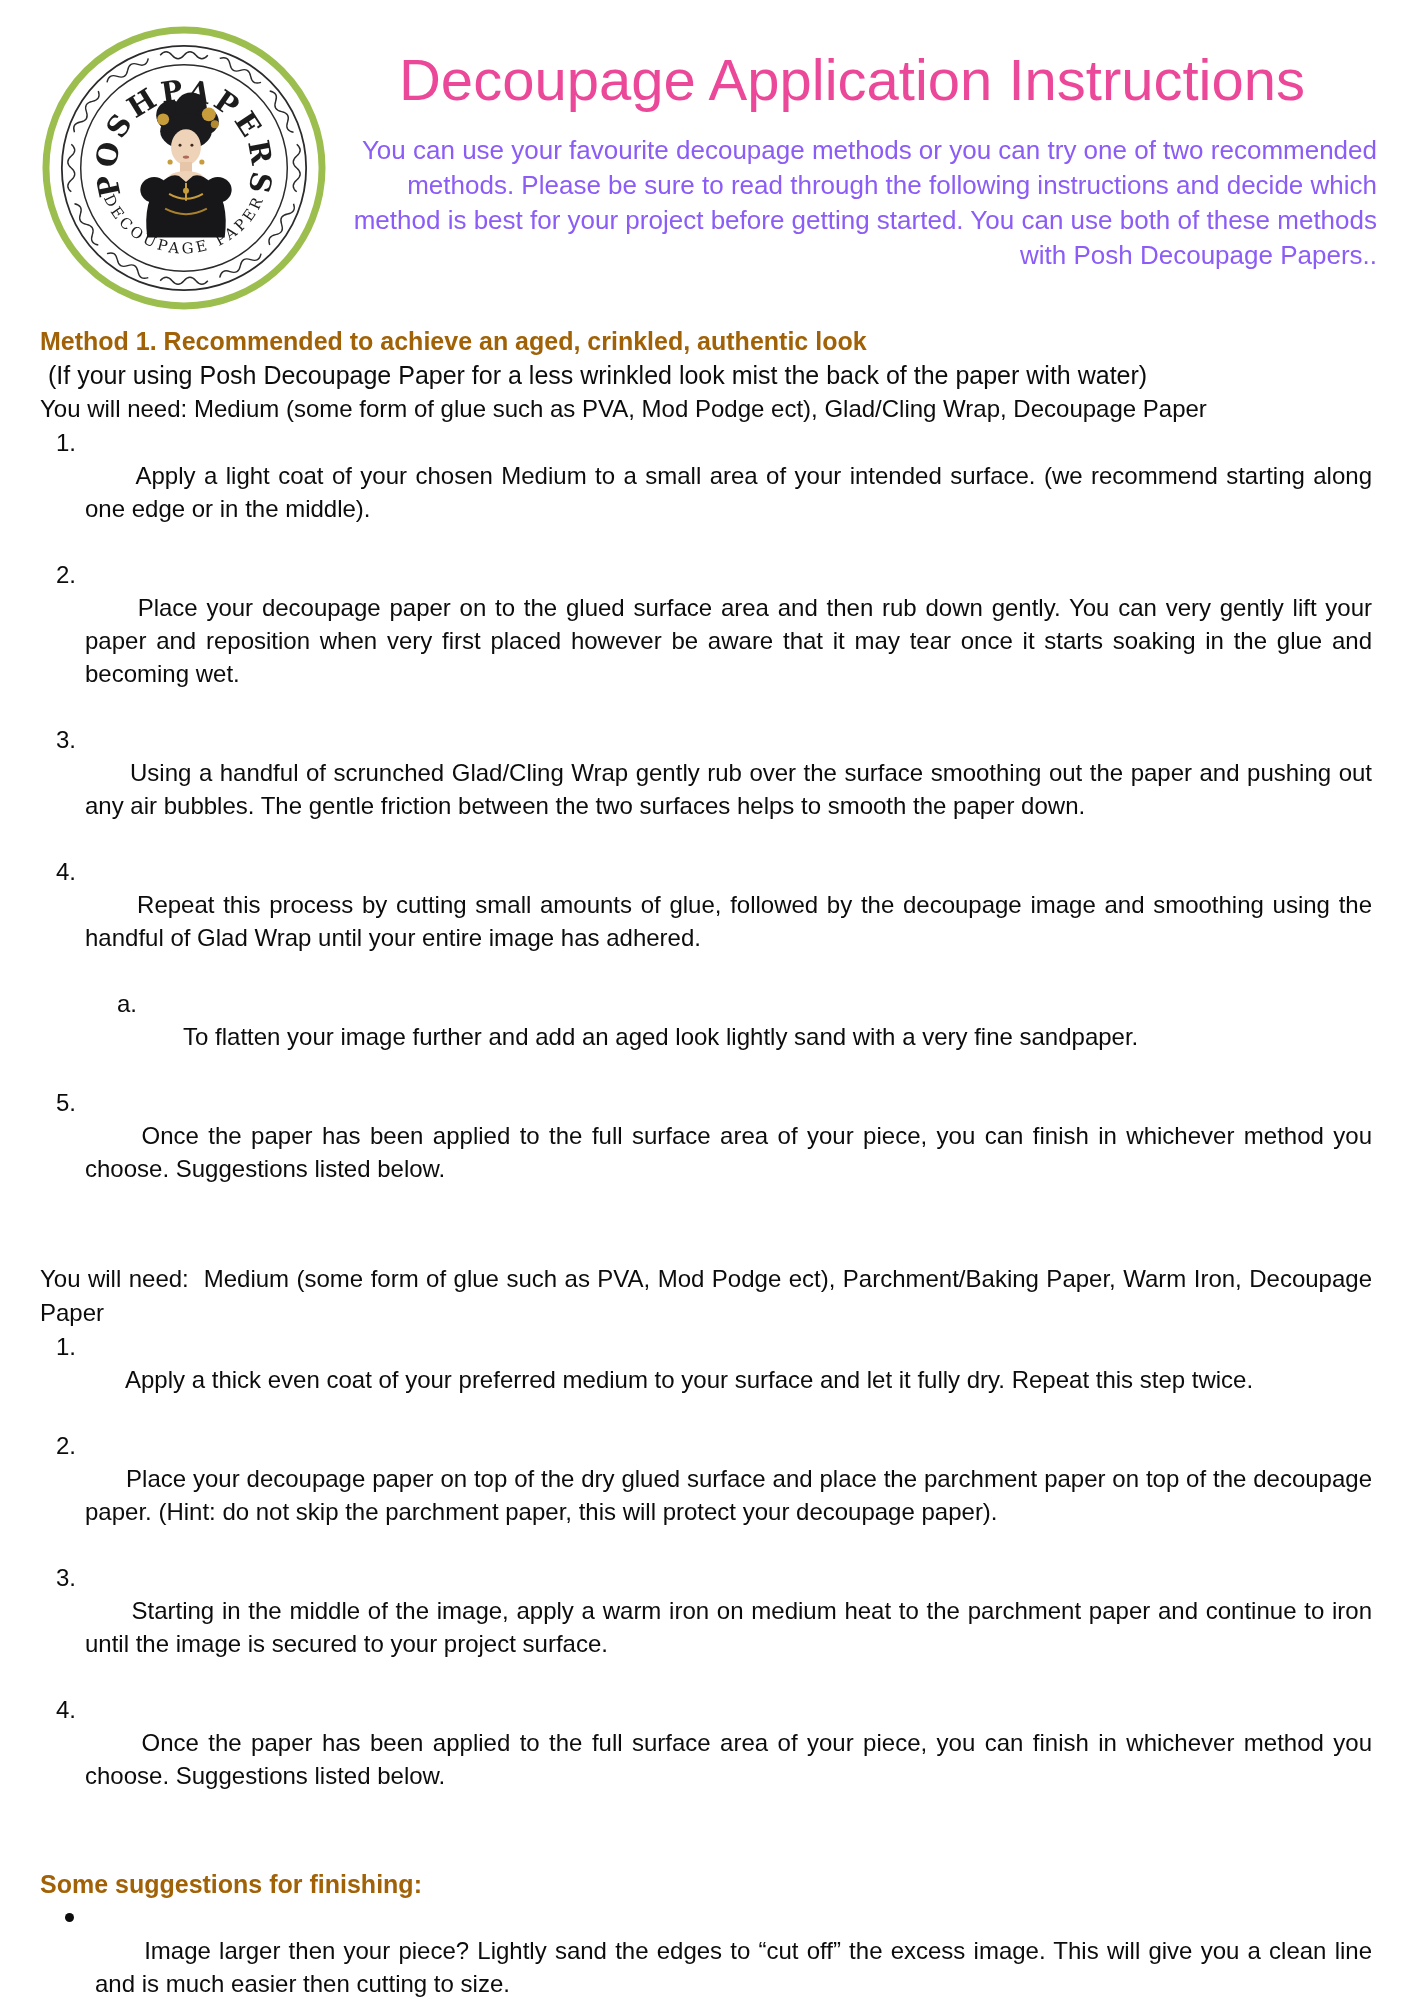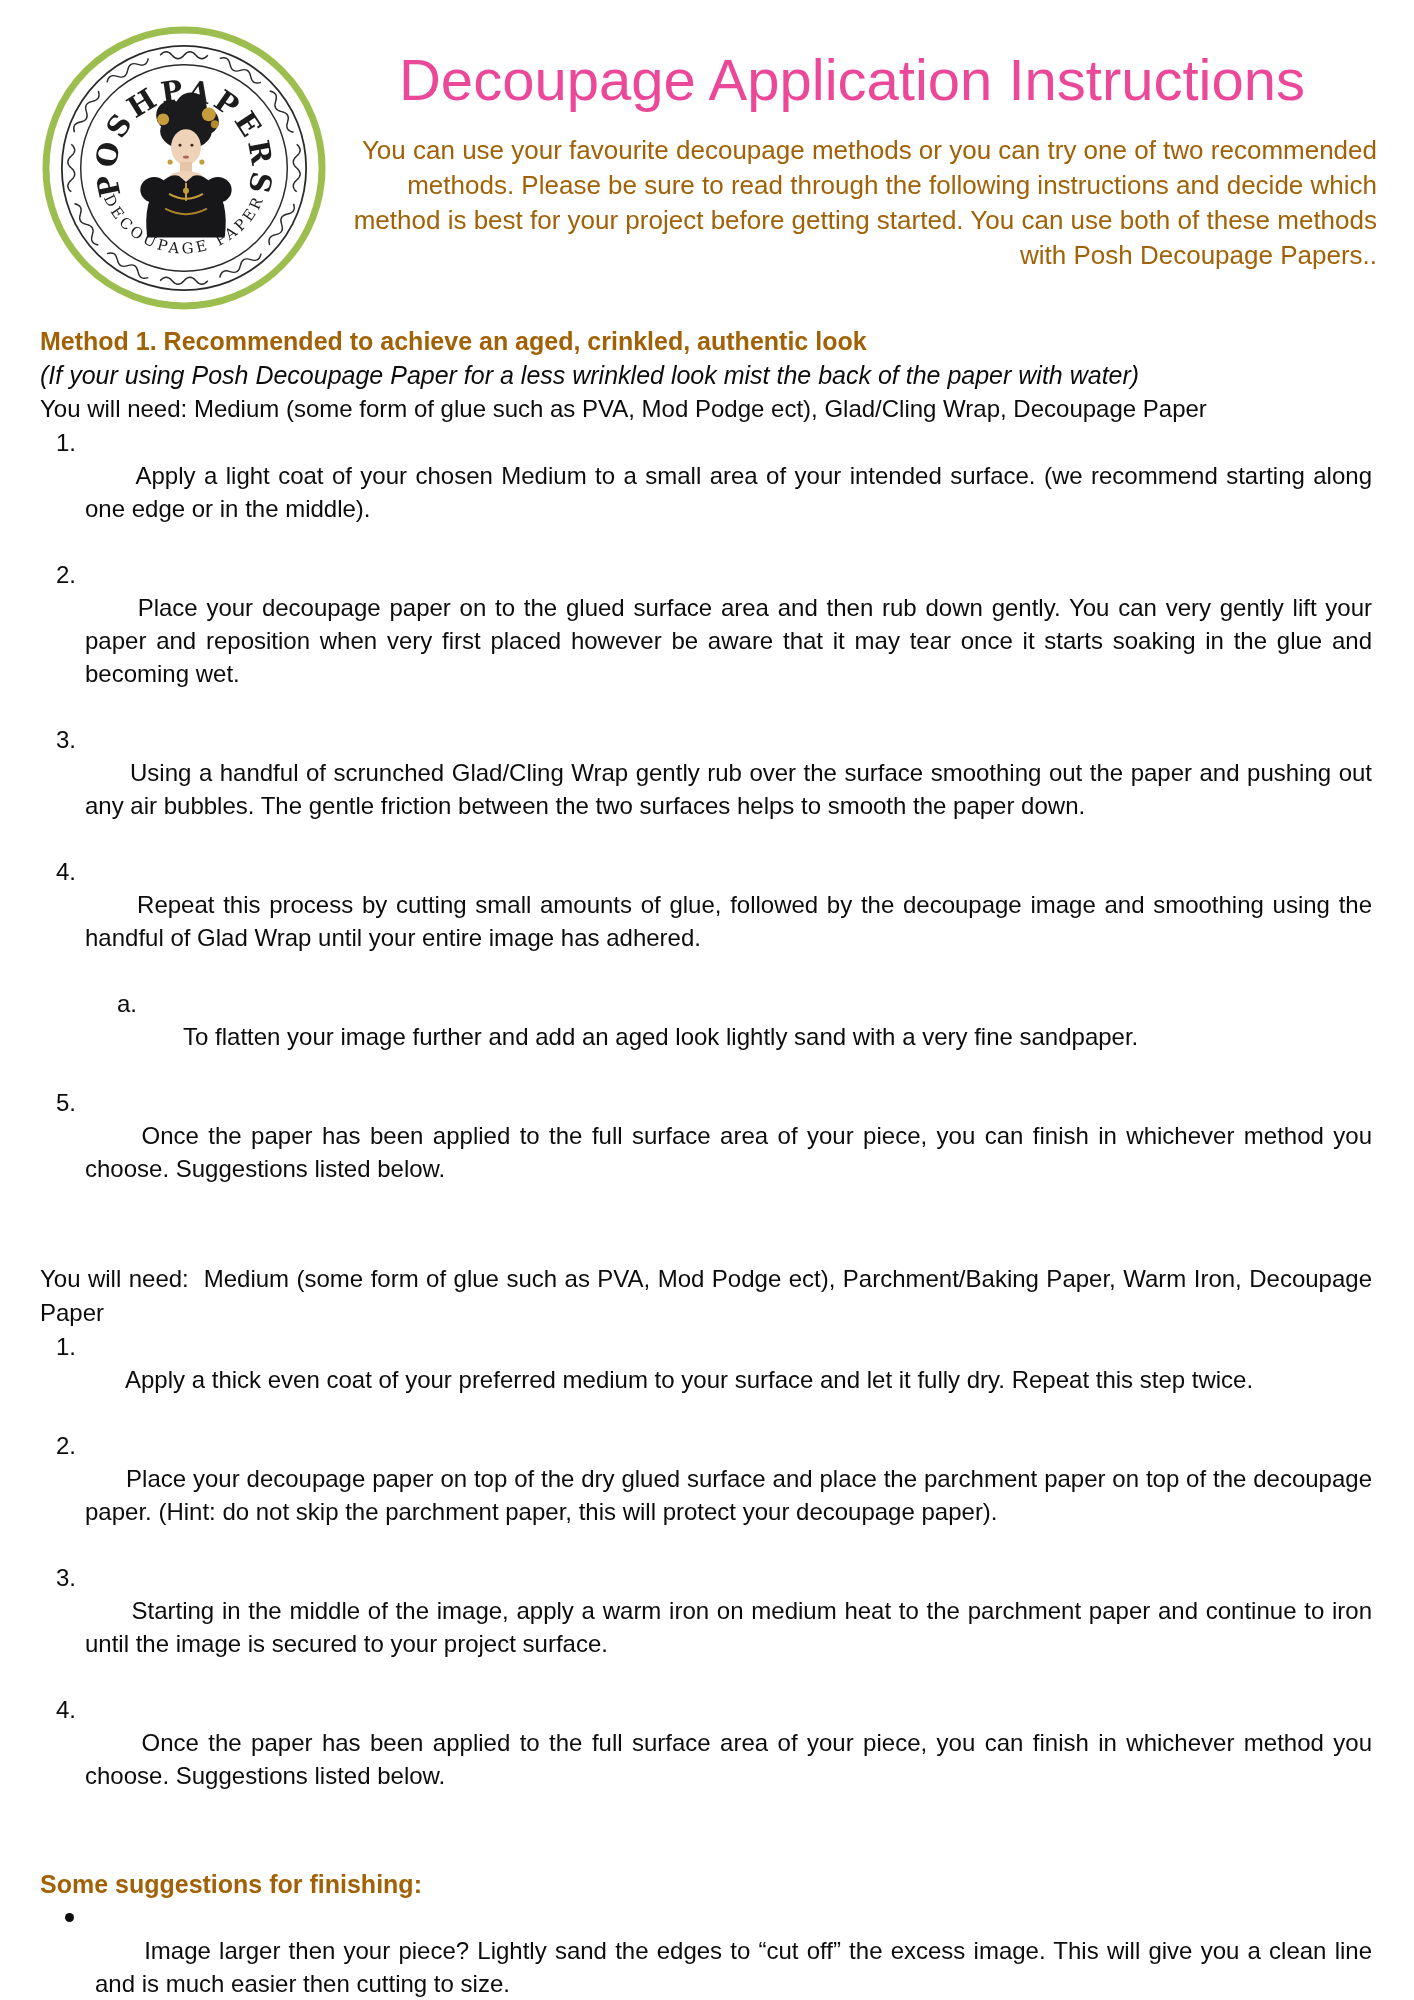--- a/index.html
+++ b/index.html
@@ -4,25 +4,25 @@
 <style>
   html,body{margin:0;padding:0;background:#ffffff;}
   body{width:1414px;height:2000px;font-family:"Liberation Sans",sans-serif;color:#0c0c0c;}
   .page{position:relative;width:1414px;height:2000px;box-sizing:border-box;padding:24px 42px 0 40px;overflow:hidden;}
 
   
   .header{display:flex;align-items:flex-start;}
   .brandmark{flex:0 0 292px;}
   .header-right{flex:1;min-width:0;}
   .page-title{font-size:58px;font-weight:400;letter-spacing:0px;text-align:center;margin-top:22px;color:#ec4899;}
-  .intro{margin:20px 0 0 auto;width:1045px;font-size:26px;line-height:35px;text-align:right;color:#a16207;}
+  .intro{margin:20px 0 0 auto;width:1045px;font-size:26px;line-height:35px;text-align:right;color:#8b5cf6;}
 
   
   .sec-heading{font-size:25px;font-weight:700;line-height:34px;color:#a16207;}
-  .note{font-size:25px;font-style:italic;line-height:34px;}
+  .note{font-size:25px;line-height:34px;margin-left:8px;}
   .supplies{font-size:24px;line-height:34px;white-space:pre-wrap;text-align:justify;}
 
   .item{position:relative;text-align:justify;font-size:24px;line-height:33px;white-space:pre-wrap;}
   .num-item{margin-left:16px;padding-left:29px;}
   .num-item>.num{position:absolute;left:0;top:0;white-space:nowrap;}
   .num-item.sub{margin-left:77px;padding-left:26px;}
   .bullet-item{margin-left:22px;padding-left:33px;}
   .bullet-item .dot{position:absolute;left:3px;top:12px;width:9px;height:9px;border-radius:50%;background:#0c0c0c;}
 
   .m1{margin-top:8px;}

